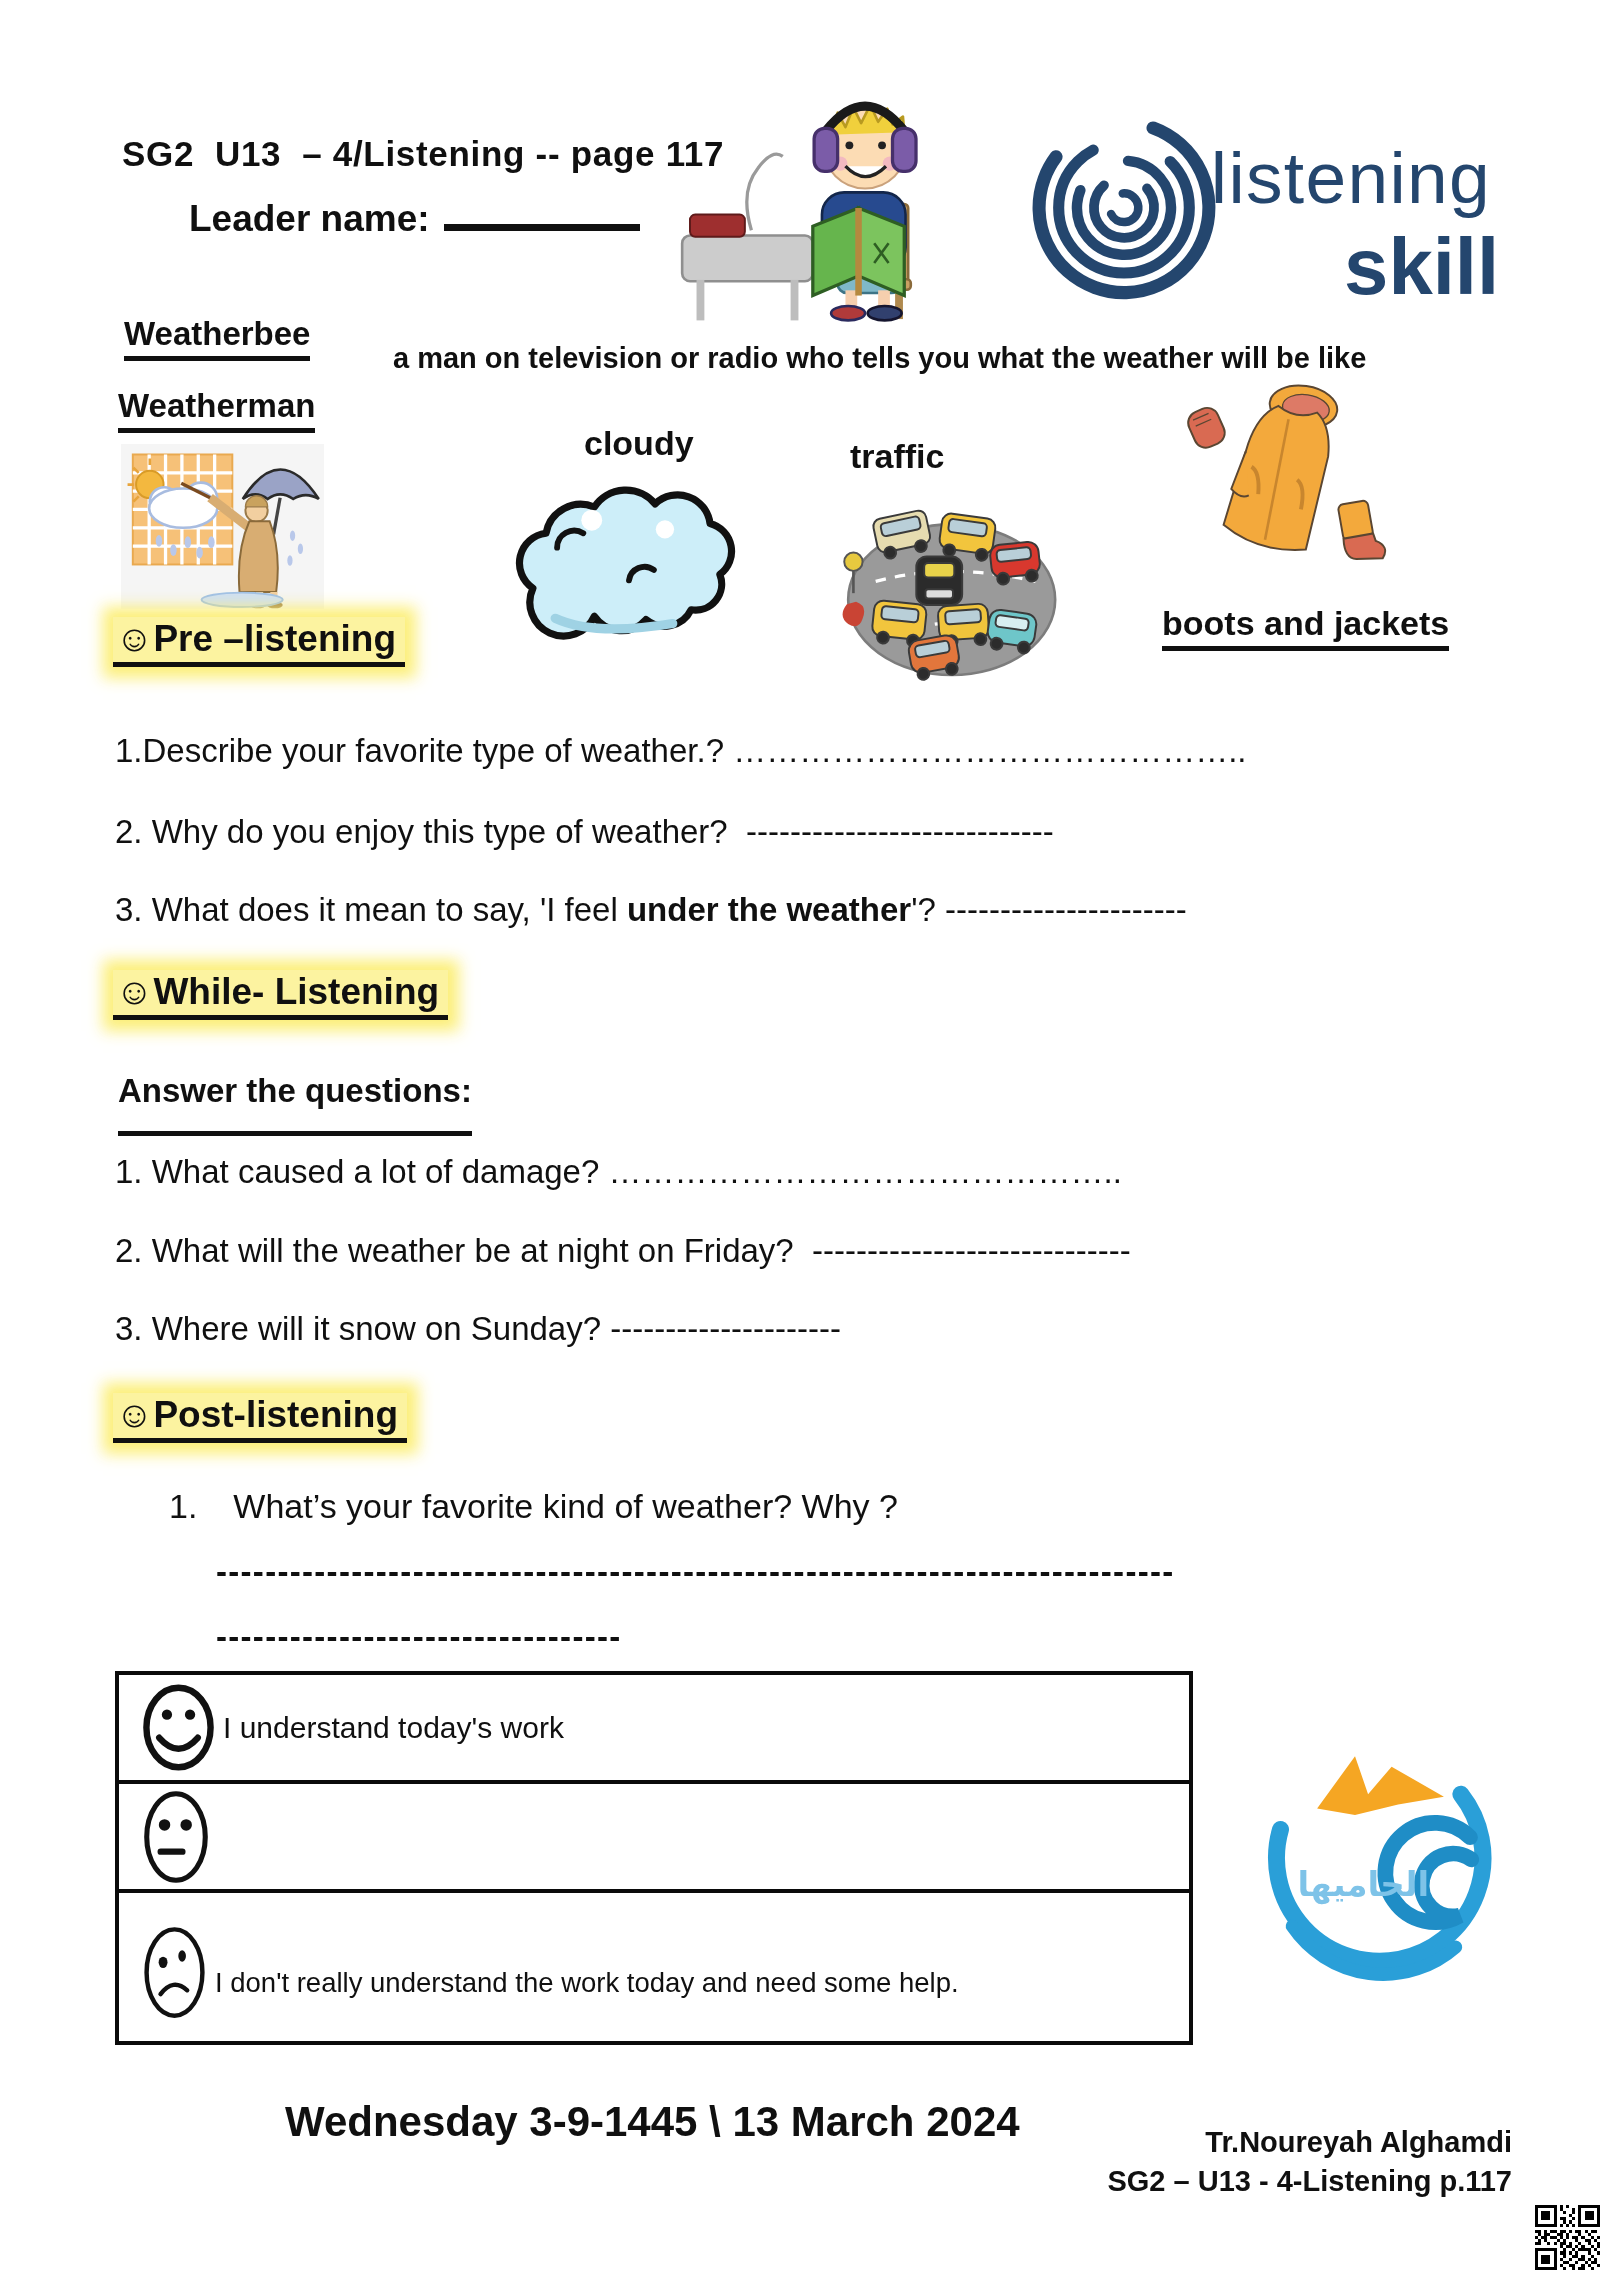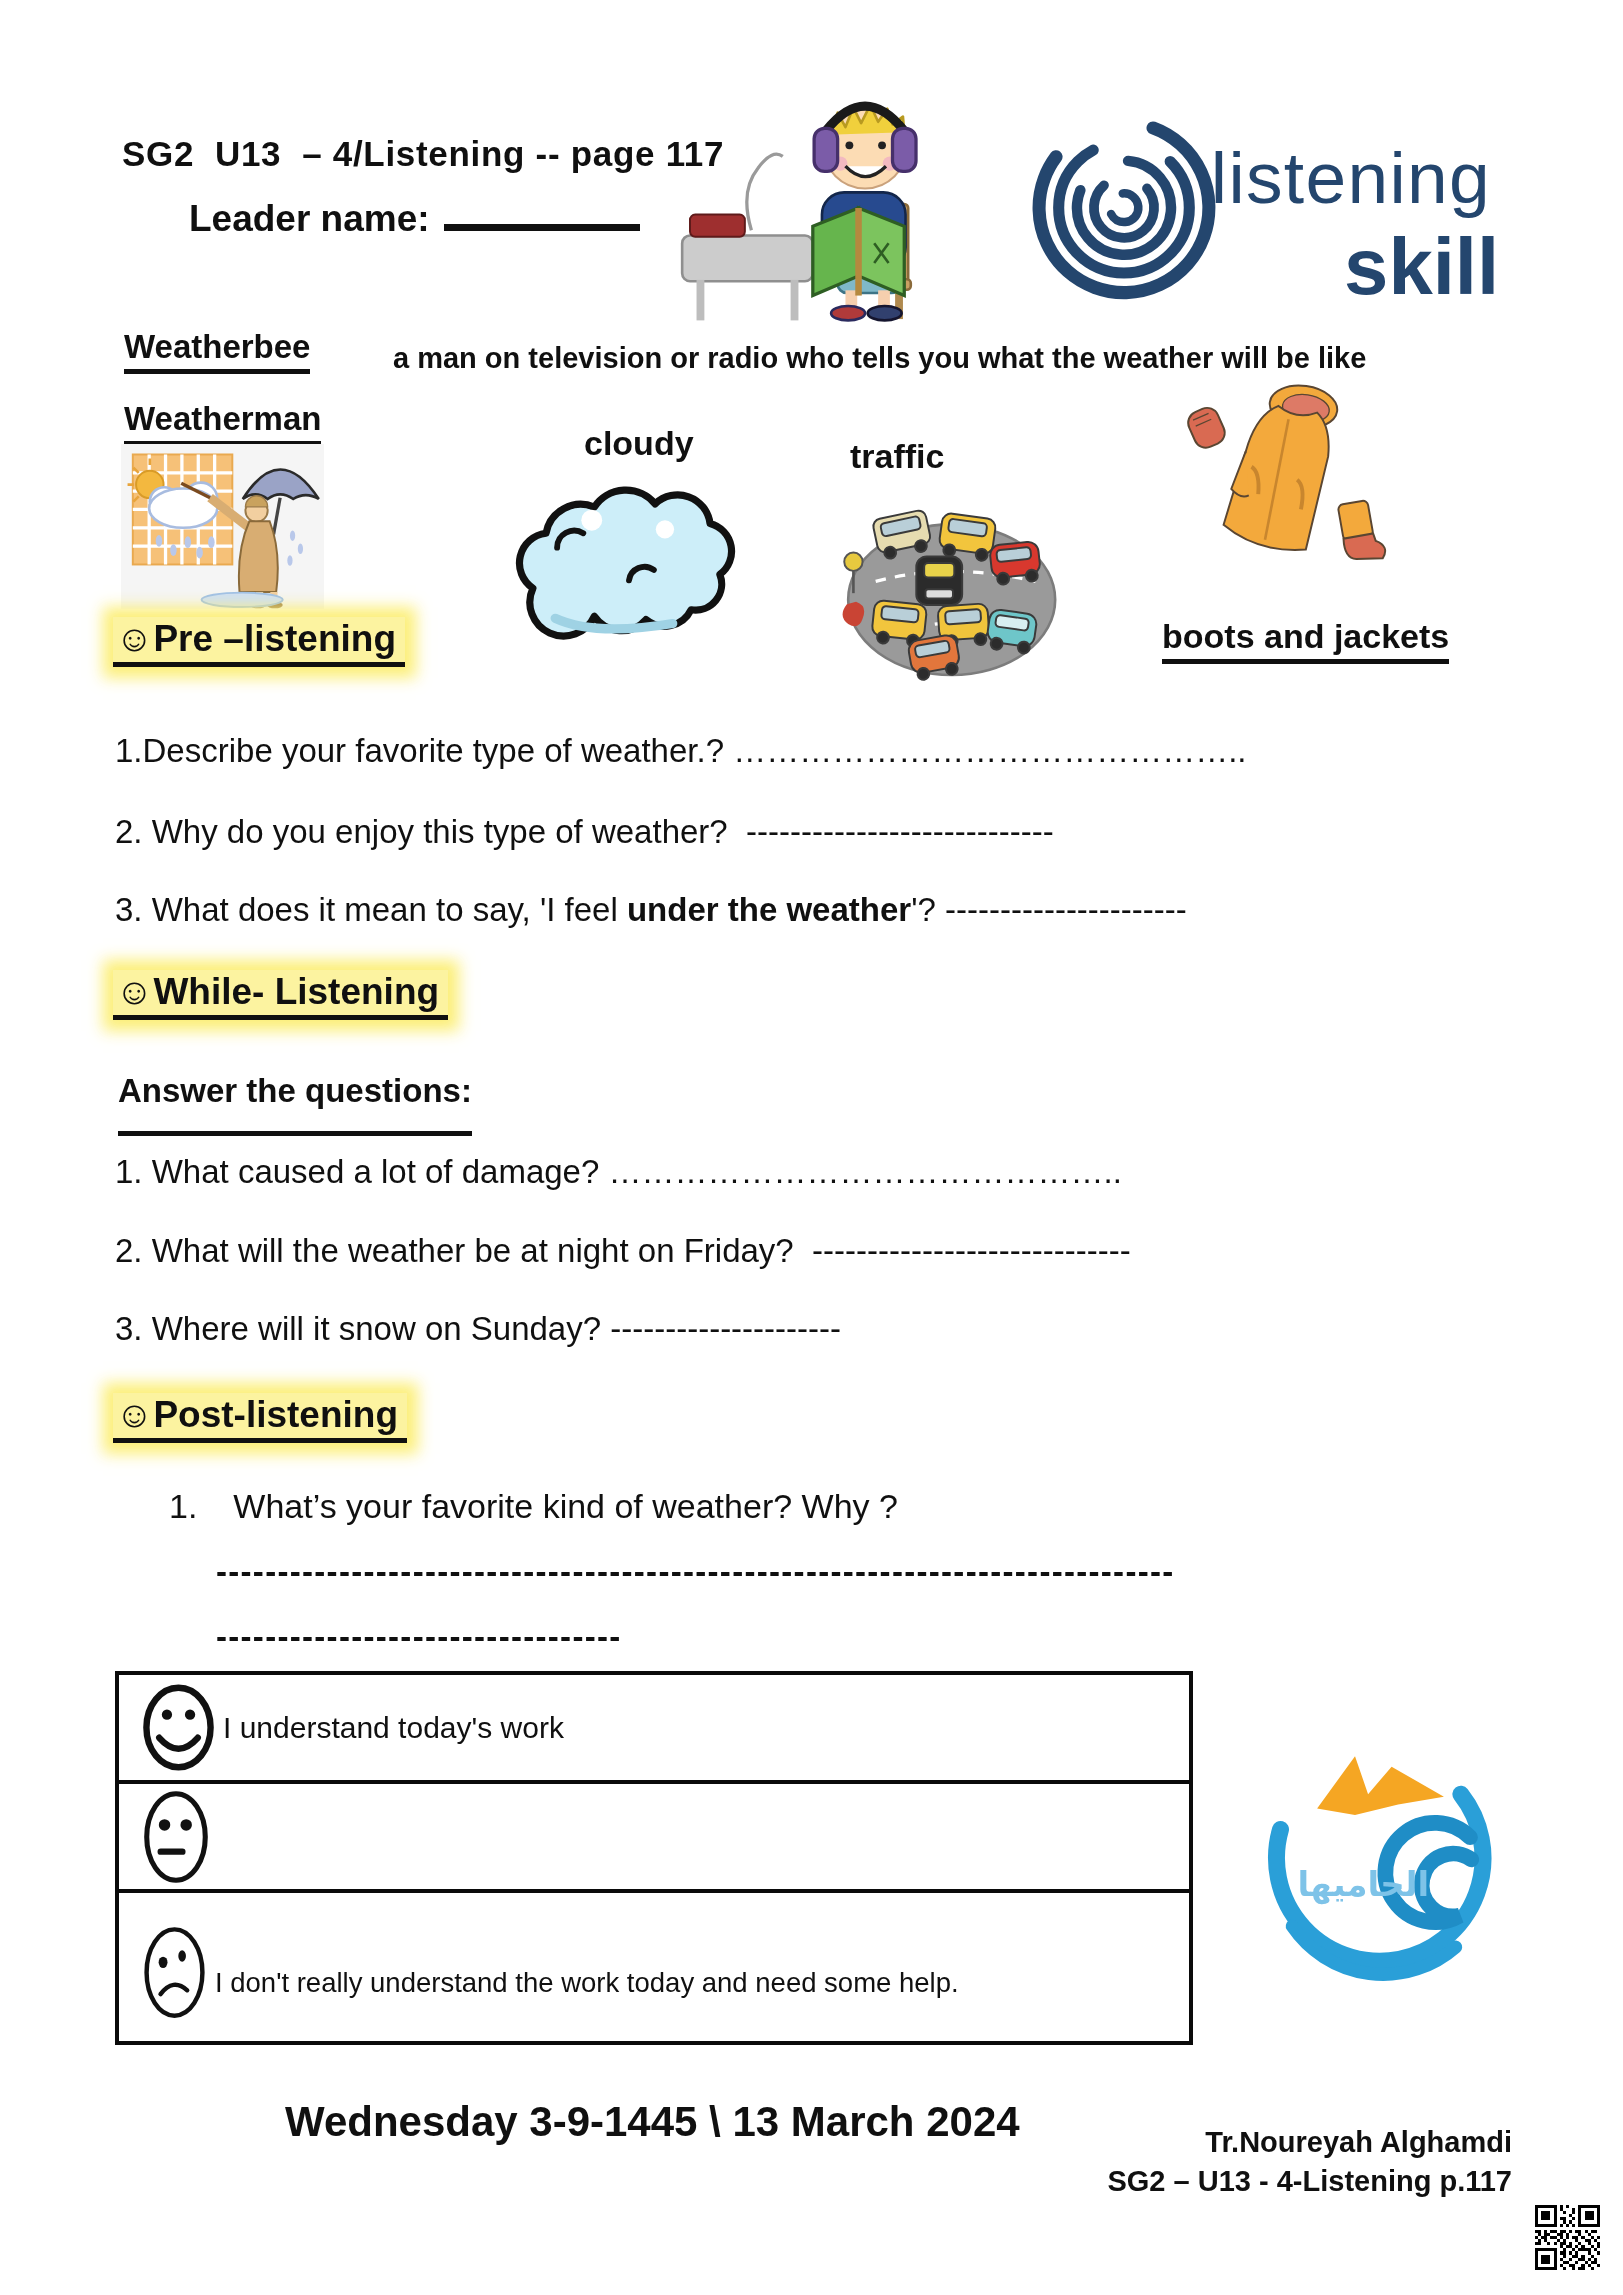--- a/index.html
+++ b/index.html
@@ -5,21 +5,21 @@
   html,body{margin:0;padding:0;background:#d9d9d9;}
   .page{
     position:relative;width:1624px;height:2295px;background:#ffffff;
     font-family:"Liberation Sans","DejaVu Sans",sans-serif;color:#101010;overflow:hidden;
   }
   .abs{position:absolute;}
   .t{white-space:pre-wrap;}
   .title{font-size:35px;font-weight:600;letter-spacing:0.7px;}
   .leader{font-size:37px;font-weight:600;}
   .blank{display:inline-block;width:196px;height:29px;border-bottom:7.2px solid #101010;margin-left:14.4px;}
-  .vocab-word{font-size:33px;font-weight:600;border-bottom:5.2px solid #101010;padding-bottom:2.6px;display:inline-block;margin-top:13px;}
+  .vocab-word{font-size:33px;font-weight:600;border-bottom:5.2px solid #101010;padding-bottom:2.6px;display:inline-block;}
   .definition{font-size:29px;font-weight:600;}
   .pic-label{font-size:34px;font-weight:600;}
   .hl{
     display:inline-block;font-size:37px;font-weight:bold;
     background:#fcf3a0;box-shadow:0 0 14.4px 10.5px rgba(252,238,115,0.95);
     border-bottom:5.9px solid #101010;padding:1.3px 9.2px 1.3px 2.6px;line-height:1.15;
   }
   .hl .smiley{font-weight:normal;}
   .q{font-size:33px;white-space:pre-wrap;}
   .q b{font-weight:bold;}
@@ -92,21 +92,21 @@
       <circle cx="155" cy="168" r="22" stroke-width="13" stroke-dasharray="95 44" transform="rotate(-95 155 168)"></circle>
     </g>
     <text x="288" y="160" font-size="112" font-weight="300" letter-spacing="2" fill="#24466e" font-family="Liberation Sans, DejaVu Sans, sans-serif">listening</text>
     <text x="492" y="300" font-size="122" font-weight="bold" fill="#24466e" font-family="Liberation Sans, DejaVu Sans, sans-serif">skill</text>
   </svg>
 
   <div class="abs" style="left:124px;top:315px;">
     <span class="vocab-word">Weatherbee</span>
   </div>
   <div class="abs definition t" style="left:357px;top:342px;margin-left:36px;">a man on television or radio who tells you what the weather will be like</div>
-  <div class="abs" style="left:124px;top:387px;">
+  <div class="abs" style="left:118px;top:387px;">
     <span class="vocab-word">Weatherman</span>
   </div>
 
   <svg class="abs" style="left:121px;top:444px;" width="203" height="165" viewBox="0 0 310 252">
     <rect x="0" y="0" width="310" height="252" fill="#f5f5f5"></rect>
     <rect x="18" y="16" width="152" height="168" fill="#f6c178" stroke="#e9a94f" stroke-width="3"></rect>
     <g stroke="#ffffff" stroke-width="5">
       <path d="M43 16 V184 M68 16 V184 M93 16 V184 M118 16 V184 M143 16 V184"></path>
       <path d="M18 44 H170 M18 72 H170 M18 100 H170 M18 128 H170 M18 156 H170"></path>
     </g>

